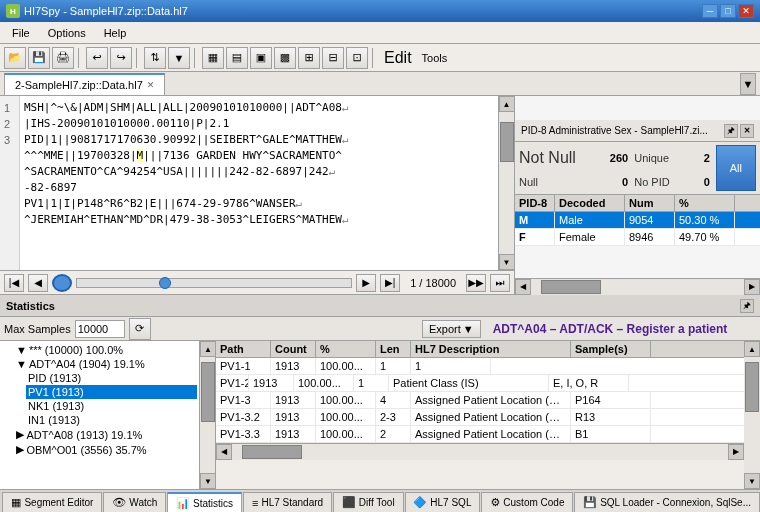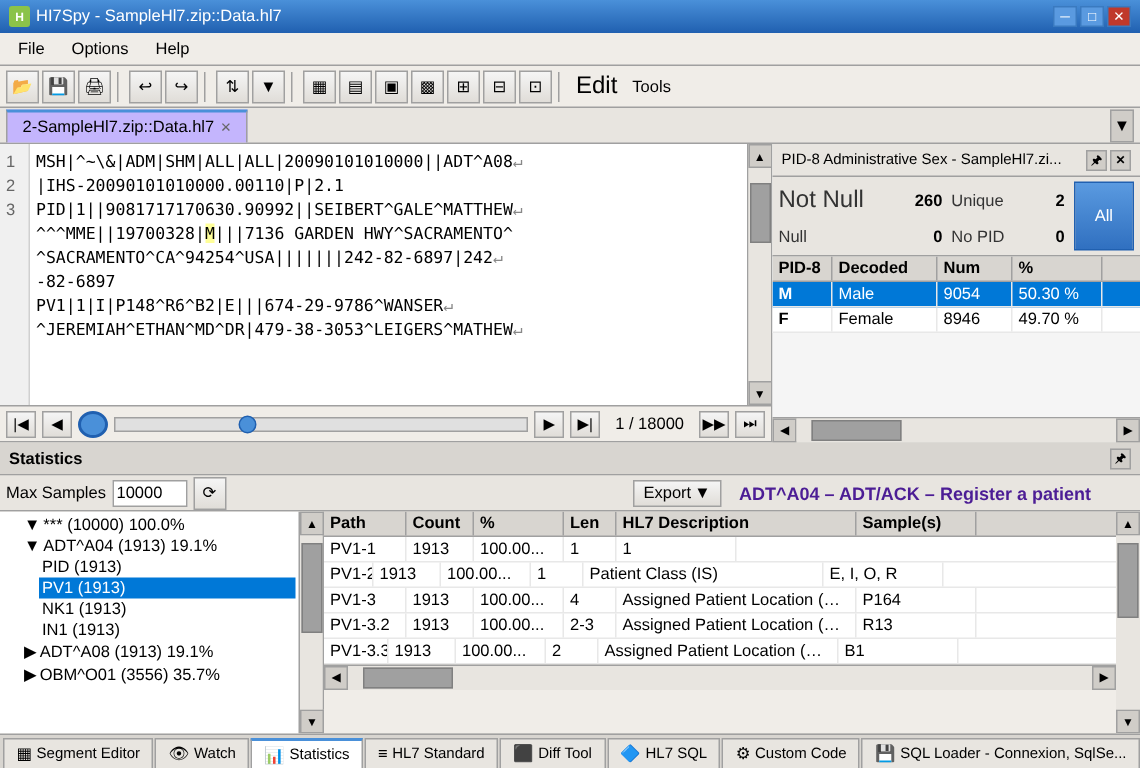--- a/index.html
+++ b/index.html
@@ -19,21 +19,21 @@
     .menu-item { padding: 2px 8px; font-size: 11px; cursor: pointer; }
 
     
     .toolbar { background: #f0ede8; border-bottom: 1px solid #a0a0a0; height: 28px; display: flex; align-items: center; padding: 0 4px; gap: 2px; }
     .toolbar-btn { width: 22px; height: 22px; background: linear-gradient(to bottom, #f5f5f5, #e0ddd8); border: 1px solid #a0a0a0; display: flex; align-items: center; justify-content: center; cursor: pointer; font-size: 11px; }
     .toolbar-sep { width: 4px; height: 20px; border-left: 1px solid #a0a0a0; margin: 0 2px; }
 
     
     .tab-bar { background: #e8e5e0; border-bottom: 1px solid #a0a0a0; height: 24px; display: flex; align-items: flex-end; padding: 0 4px; }
     .tab { height: 22px; padding: 0 10px; display: flex; align-items: center; gap: 4px; background: #d0cdc8; border: 1px solid #a0a0a0; border-bottom: none; font-size: 11px; cursor: pointer; }
-    .tab.active { background: #c4b5fd; border-top: 2px solid #4a90d9; }
+    .tab.active { background: #ffffff; border-top: 2px solid #4a90d9; }
     .tab-close { font-size: 9px; color: #666; cursor: pointer; }
     .tab-dropdown { margin-left: auto; width: 16px; height: 22px; display: flex; align-items: center; justify-content: center; background: #d0cdc8; border: 1px solid #a0a0a0; cursor: pointer; }
 
     
     .editor-panel { flex: 1; display: flex; flex-direction: column; border-right: 1px solid #a0a0a0; min-width: 0; }
     .editor-scroll { flex: 1; overflow: hidden; background: white; display: flex; }
     .line-numbers { background: #f0f0f0; border-right: 1px solid #d0d0d0; padding: 4px 4px; width: 20px; flex-shrink: 0; font-size: 11px; color: #666; line-height: 16px; }
     .editor-content { flex: 1; padding: 4px; font-family: monospace; font-size: 11px; line-height: 16px; color: #000; overflow: hidden; white-space: nowrap; }
     .editor-scrollbar { width: 16px; background: #e8e5e0; border-left: 1px solid #a0a0a0; display: flex; flex-direction: column; align-items: center; }
     .scroll-btn { width: 16px; height: 16px; background: #d0cdc8; border: 1px solid #a0a0a0; display: flex; align-items: center; justify-content: center; cursor: pointer; font-size: 8px; }
@@ -41,21 +41,21 @@
     .scroll-thumb { width: 14px; height: 40px; background: #a0a0a0; position: absolute; top: 10px; left: 1px; border: 1px solid #808080; }
 
     
     .editor-bottom { background: #f0ede8; border-top: 1px solid #a0a0a0; height: 24px; display: flex; align-items: center; padding: 0 4px; gap: 4px; }
     .play-btn { width: 20px; height: 18px; background: linear-gradient(to bottom, #f5f5f5, #e0ddd8); border: 1px solid #a0a0a0; display: flex; align-items: center; justify-content: center; cursor: pointer; font-size: 10px; }
     .progress-bar { flex: 1; height: 10px; background: #e0e0e0; border: 1px solid #a0a0a0; position: relative; }
     .progress-knob { width: 12px; height: 12px; background: #4a90d9; border-radius: 50%; position: absolute; top: -2px; left: 30%; border: 1px solid #2060b0; }
 
     
     .right-panel { width: 245px; display: flex; flex-direction: column; background: #f5f5f5; }
-    .right-panel-header { background: #e8e5e0; border-bottom: 1px solid #a0a0a0; height: 22px; display: flex; align-items: center; padding: 0 6px; font-size: 11px; font-weight: bold; gap: 4px; justify-content: space-between; }
+    .right-panel-header { background: #e8e5e0; border-bottom: 1px solid #a0a0a0; height: 22px; display: flex; align-items: center; padding: 0 6px; font-size: 11px; font-weight: bold; gap: 4px; justify-content: space-between; margin-top: 24px; }
     .right-panel-title-area { display: flex; align-items: center; gap: 4px; }
     .right-panel-icons { display: flex; gap: 2px; }
     .small-btn { width: 14px; height: 14px; background: #d0cdc8; border: 1px solid #a0a0a0; display: flex; align-items: center; justify-content: center; cursor: pointer; font-size: 8px; }
 
     
     .data-table { flex: 1; overflow: hidden; }
     .table-header { display: flex; background: #d8d5d0; border-bottom: 1px solid #a0a0a0; }
     .th { padding: 2px 4px; font-size: 11px; font-weight: bold; border-right: 1px solid #a0a0a0; white-space: nowrap; overflow: hidden; }
     .table-body { background: white; }
     .tr { display: flex; border-bottom: 1px solid #e8e8e8; }
@@ -268,21 +268,21 @@
   </div>
   <div class="stats-main">
 
     <div class="tree-panel">
       <div class="tree-item tree-indent1">
         <span>▼</span>
         <span>*** (10000) 100.0%</span>
       </div>
       <div class="tree-item tree-indent1">
         <span>▼</span>
-        <span>ADT^A04 (1913) 19.1%</span>
+        <span>ADT^A04 (1904) 19.1%</span>
       </div>
       <div class="tree-item tree-indent2">
         <span>PID (1913)</span>
       </div>
       <div class="tree-item tree-indent2 selected">
         <span>PV1 (1913)</span>
       </div>
       <div class="tree-item tree-indent2">
         <span>NK1 (1913)</span>
       </div>
@@ -342,21 +342,21 @@
         </div>
         <div class="detail-tr alt">
           <div class="detail-td" style="width:55px;">PV1-3.2</div>
           <div class="detail-td" style="width:45px;">1913</div>
           <div class="detail-td" style="width:60px;">100.00...</div>
           <div class="detail-td" style="width:35px;">2-3</div>
           <div class="detail-td" style="width:160px;">Assigned Patient Location (…</div>
           <div class="detail-td" style="width:80px;">R13</div>
         </div>
         <div class="detail-tr">
-          <div class="detail-td" style="width:43px;">PV1-3.3</div>
+          <div class="detail-td" style="width:55px;">PV1-3.3</div>
           <div class="detail-td" style="width:45px;">1913</div>
           <div class="detail-td" style="width:60px;">100.00...</div>
           <div class="detail-td" style="width:35px;">2</div>
           <div class="detail-td" style="width:160px;">Assigned Patient Location (…</div>
           <div class="detail-td" style="width:80px;">B1</div>
         </div>
       </div>
 
       <div class="h-scroll">
         <div class="h-scroll-btn">◀</div>

